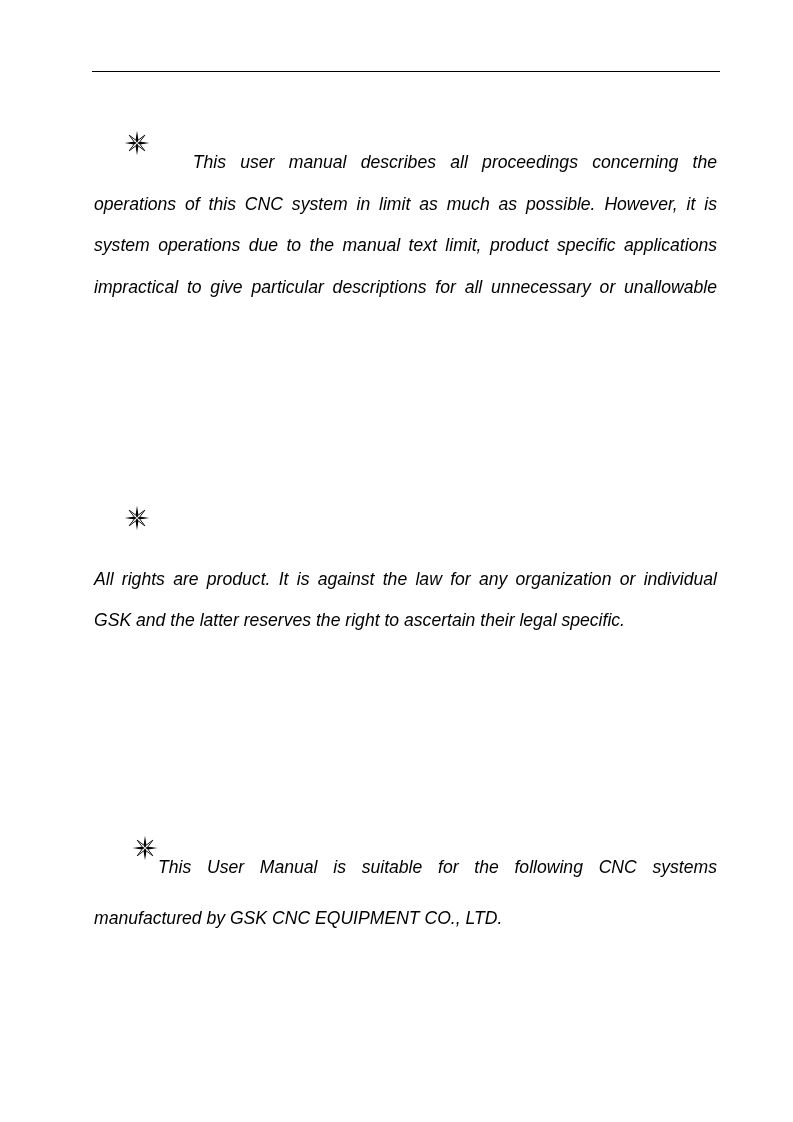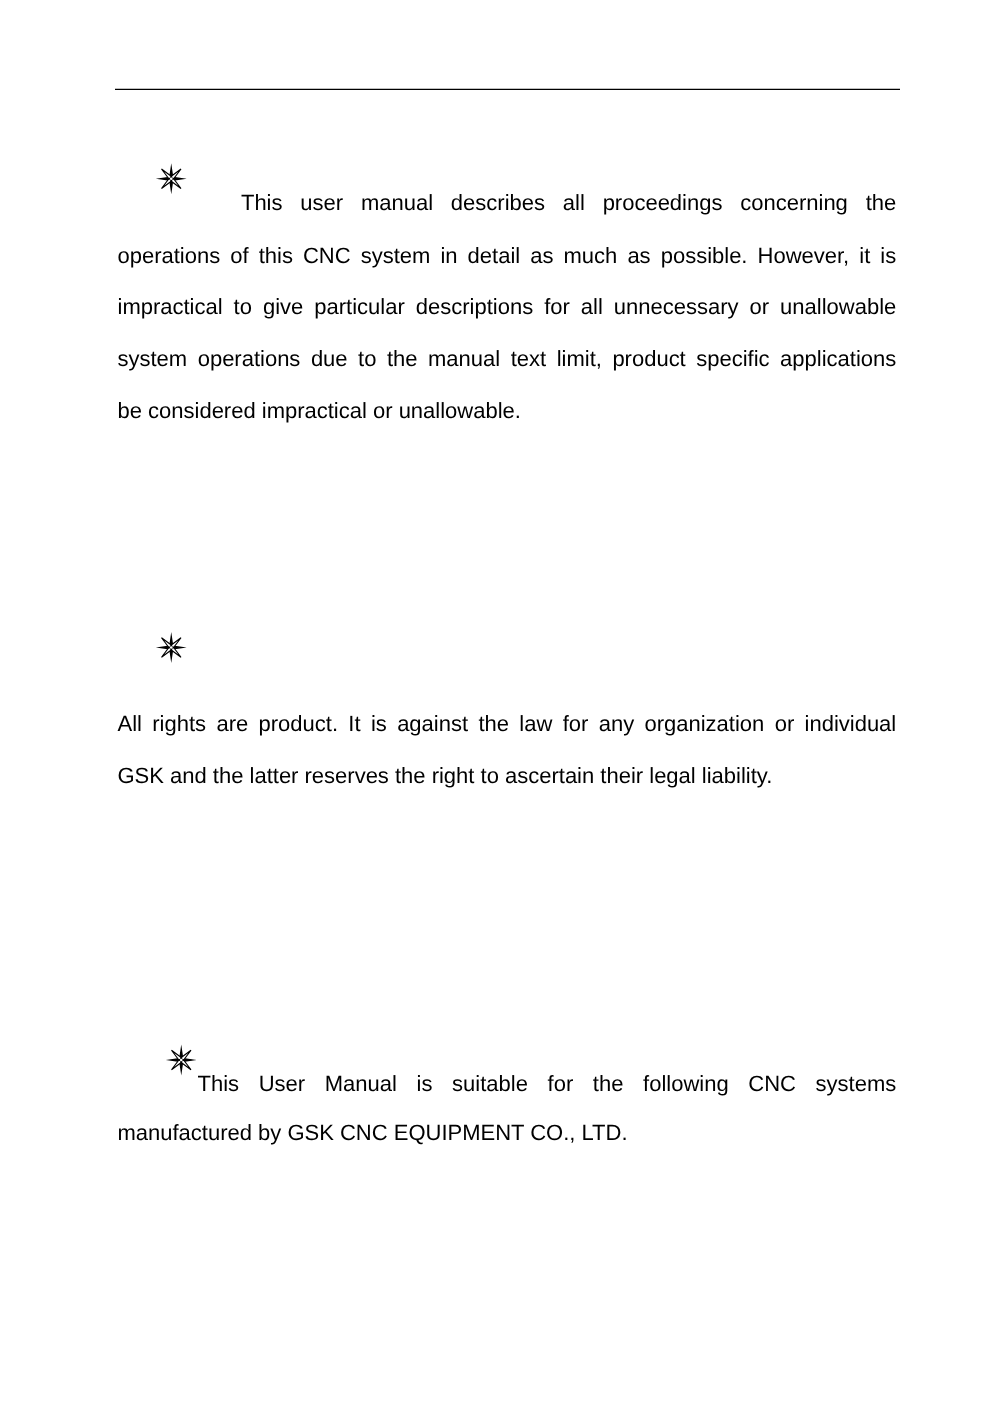--- a/index.html
+++ b/index.html
@@ -30,20 +30,21 @@
       font-size: 17.6px;
       line-height: 41.5px;
       text-align: justify;
       text-align-last: left;
     }
     .para .line {
       display: block;
       text-align: justify;
       text-align-last: justify;
       white-space: nowrap;
+      font-style: italic;
     }
     .para .line.last {
       text-align-last: left;
     }
     .compass {
       display: inline-block;
       width: 26px;
       height: 26px;
       vertical-align: -2px;
       position: relative;
@@ -68,46 +69,45 @@
   <span class="line" style="padding-left:30px;">
     <span class="compass">
       <svg viewBox="0 0 40 40">
         <polygon points="20,1 22.5,17.5 39,20 22.5,22.5 20,39 17.5,22.5 1,20 17.5,17.5" fill="#000"></polygon>
         <polygon points="8,8 20,17 32,8 23,20 32,32 20,23 8,32 17,20" fill="#fff" stroke="#000" stroke-width="1.4"></polygon>
         <polygon points="20,6 21.3,18.7 34,20 21.3,21.3 20,34 18.7,21.3 6,20 18.7,18.7" fill="#000"></polygon>
         <circle cx="20" cy="20" r="1.6" fill="#fff"></circle>
       </svg>
     </span>&nbsp;&nbsp;&nbsp;<span>This user manual describes all proceedings concerning the</span>
   </span>
-  <span class="line">operations of this CNC system in detail as much as possible. However, it is</span>
+  <span class="line">operations of this CNC system in limit as much as possible. However, it is</span>
+  <span class="line">system operations due to the manual text limit, product specific applications</span>
   <span class="line">impractical to give particular descriptions for all unnecessary or unallowable</span>
-  <span class="line">system operations due to the manual text limit, product specific applications</span>
-  <span class="line last">be considered impractical or unallowable.</span>
 </div>
 
 <div class="para" id="p2">
   <span class="line" style="padding-left:30px;">
     <span class="compass">
       <svg viewBox="0 0 40 40">
         <polygon points="20,1 22.5,17.5 39,20 22.5,22.5 20,39 17.5,22.5 1,20 17.5,17.5" fill="#000"></polygon>
         <polygon points="8,8 20,17 32,8 23,20 32,32 20,23 8,32 17,20" fill="#fff" stroke="#000" stroke-width="1.4"></polygon>
         <polygon points="20,6 21.3,18.7 34,20 21.3,21.3 20,34 18.7,21.3 6,20 18.7,18.7" fill="#000"></polygon>
         <circle cx="20" cy="20" r="1.6" fill="#fff"></circle>
       </svg>
     </span>&nbsp;
   </span>
   <span class="line">All rights are product. It is against the law for any organization or individual</span>
-  <span class="line last">GSK and the latter reserves the right to ascertain their legal liability.</span>
+  <span class="line last">GSK and the latter reserves the right to ascertain their legal specific.</span>
 </div>
 
 <div class="para" id="p3">
   <span class="line" style="padding-left:38px;">
     <span class="compass">
       <svg viewBox="0 0 40 40">
         <polygon points="20,1 22.5,17.5 39,20 22.5,22.5 20,39 17.5,22.5 1,20 17.5,17.5" fill="#000"></polygon>
         <polygon points="8,8 20,17 32,8 23,20 32,32 20,23 8,32 17,20" fill="#fff" stroke="#000" stroke-width="1.4"></polygon>
         <polygon points="20,6 21.3,18.7 34,20 21.3,21.3 20,34 18.7,21.3 6,20 18.7,18.7" fill="#000"></polygon>
         <circle cx="20" cy="20" r="1.6" fill="#fff"></circle>
       </svg>
     </span><span>This User Manual is suitable for the following CNC systems</span>
   </span>
-  <span class="line last" style="line-height:34px;">manufactured by GSK CNC EQUIPMENT CO., LTD.</span>
+  <span class="line last" style="line-height:34px;margin-top:12px;">manufactured by GSK CNC EQUIPMENT CO., LTD.</span>
 </div>
 
 </body></html>

